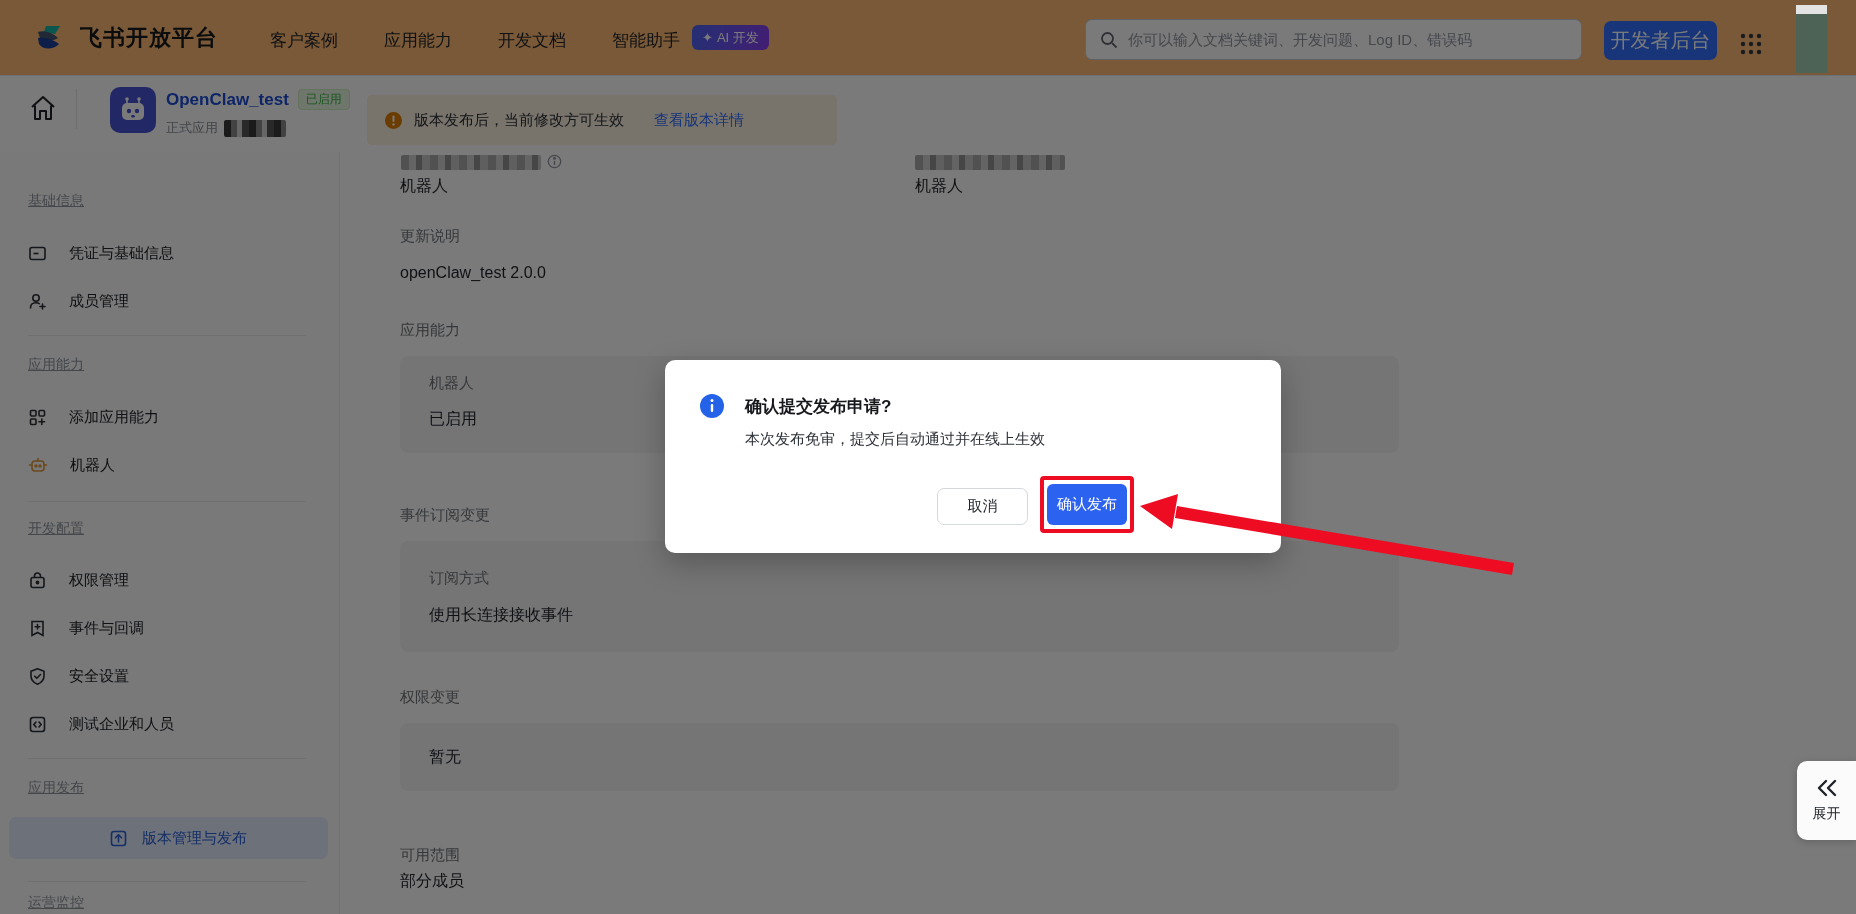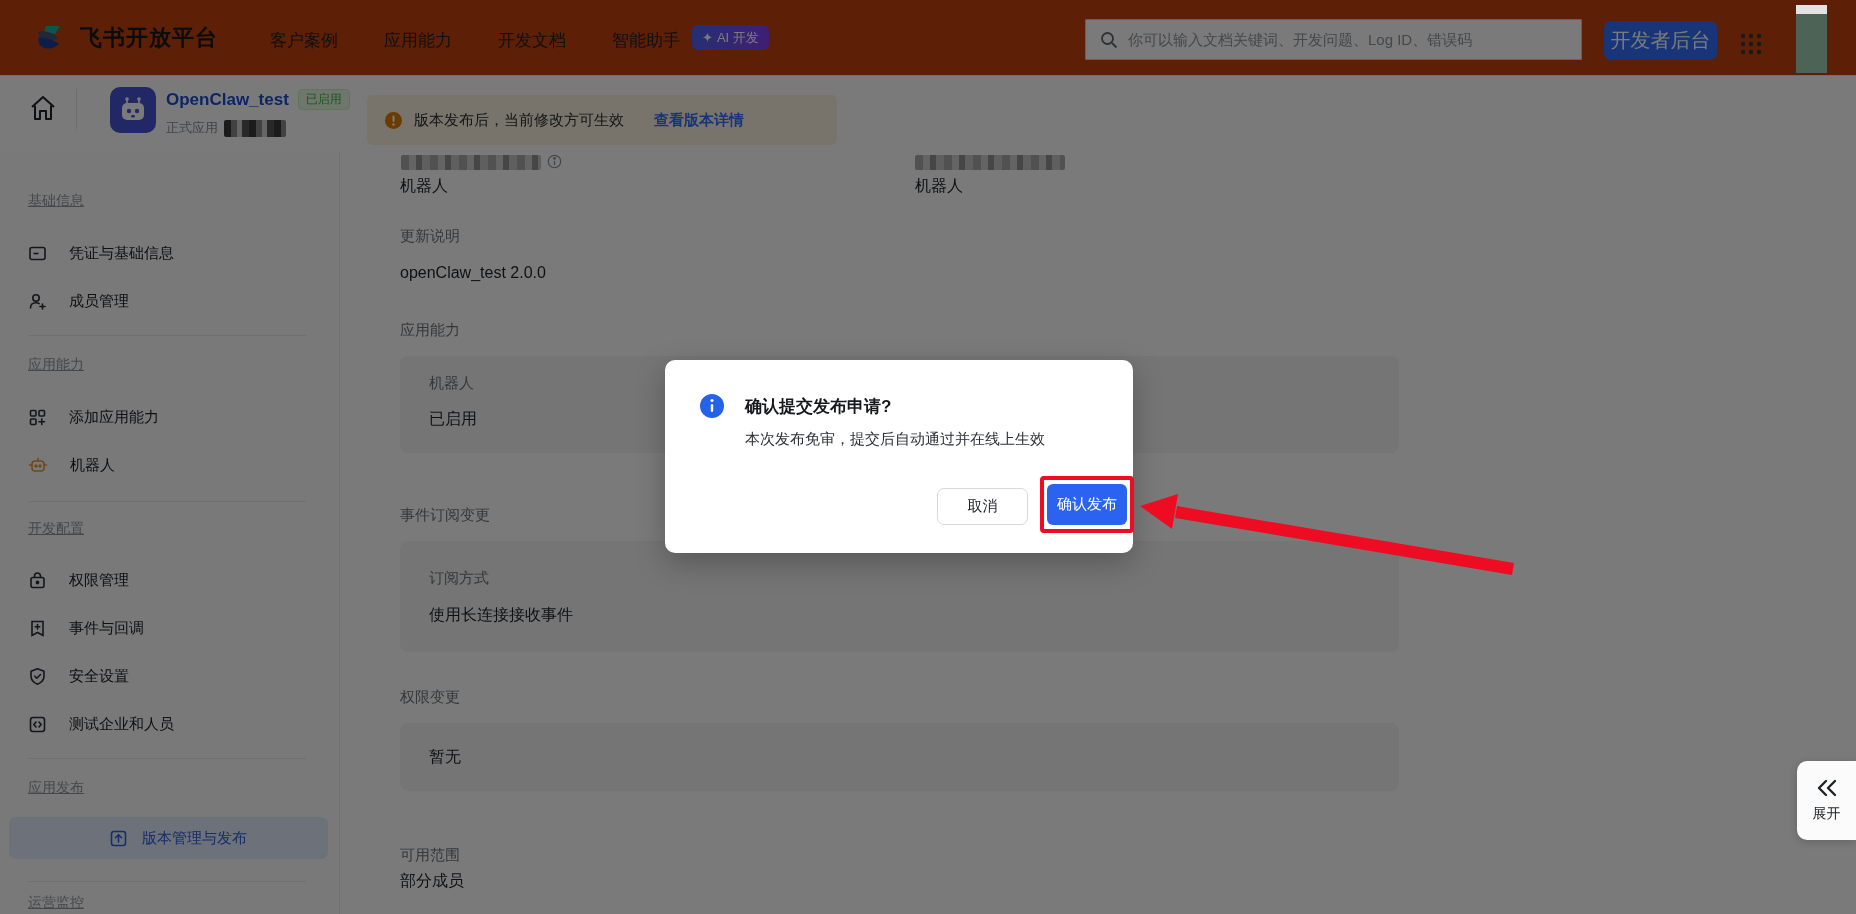--- a/index.html
+++ b/index.html
@@ -1,31 +1,31 @@
 <!DOCTYPE html>
 <html><head>
 <meta charset="utf-8">
 <style>
   * { margin:0; padding:0; box-sizing:border-box; }
   html,body { width:1856px; height:914px; }
   body { font-family:"Liberation Sans","DejaVu Sans",sans-serif; background:#fff; }
   .page { position:relative; width:1856px; height:914px; overflow:hidden; background:#fff; }
 
   
-  .topnav { position:absolute; left:0; top:0; width:1856px; height:76px; background:#c2410c;
+  .topnav { position:absolute; left:0; top:0; width:1856px; height:76px; background:#fdba74;
             border-bottom:1px solid #e8eaee; display:flex; align-items:center; }
   .brand { display:flex; align-items:center; margin-left:36px; }
   .brand-name { font-size:22px; font-weight:bold; color:#17191d; margin-left:10px; letter-spacing:1px; }
   .nav-items { display:flex; align-items:center; margin-left:52px; gap:46px; }
   .nav-item { font-size:17px; color:#1f2329; cursor:pointer; white-space:nowrap;margin-top:6px; }
   .ai-badge { margin-left:-34px; height:25px; padding:0 10px; border-radius:6px; color:#fff;
               font-size:13px; display:flex; align-items:center; gap:4px;
               background:linear-gradient(100deg,#4e64f1,#8a3ff0); }
   .search-box { position:absolute; left:1085px; top:19px; width:497px; height:41px;
-                border:1px solid #c9cdd4; border-radius:1px; display:flex; align-items:center;
+                border:1px solid #c9cdd4; border-radius:7px; display:flex; align-items:center;
                 padding:0 14px; background:#fff; }
   .search-box input { border:none; outline:none; flex:1; font-size:15px; color:#1f2329;
                       margin-left:10px; background:transparent; font-family:inherit; }
   .search-box input::placeholder { color:#8f959e; }
   .console-btn { position:absolute; left:1604px; top:21px; width:113px; height:39px; border:none;
                  border-radius:7px; background:#3370ff; color:#fff; font-size:20px; cursor:pointer;
                  font-family:inherit; }
   .grid-icon { position:absolute; left:1738px; top:31px; width:26px; height:26px; cursor:pointer; }
 
   
@@ -38,21 +38,21 @@
   .app-name { font-size:17px; font-weight:bold; color:#1d4ed8; }
   .status-badge { height:21px; padding:0 7px; border-radius:4px; background:#e8f7e1; color:#3bb346;
                   font-size:12px; display:flex; align-items:center; border:1px solid #cdeec0; }
   .app-sub-row { position:absolute; left:166px; top:42px; display:flex; align-items:center; gap:6px; }
   .app-type { font-size:13px; color:#8a9099; }
   .mosaic-dark { width:62px; height:17px; border-radius:2px;
       background:repeating-linear-gradient(90deg,#3a3a3a 0 7px,#8a8a8a 7px 13px,#d6d6d6 13px 18px,#565656 18px 25px); }
   .banner { position:absolute; left:367px; top:18px; width:470px; height:50px; background:#fbf2e0;
             border-radius:5px; display:flex; align-items:center; padding:0 18px; gap:12px; }
   .banner-text { font-size:15px; color:#2b2f36; }
-  .banner-link { font-size:15px; color:#3370ff; font-weight:bold; margin-left:18px; cursor:pointer; }
+  .banner-link { font-size:15px; color:#3370ff; font-weight:normal; margin-left:18px; cursor:pointer; }
 
   
   .sidebar { position:absolute; left:0; top:152px; width:340px; height:762px; background:#fcfcfd;
              border-right:1px solid #ebedf0; }
   .s-section { position:absolute; left:28px; font-size:14px; color:#8f959e;text-decoration:underline; }
   .s-item { position:absolute; left:28px; display:flex; align-items:center; gap:22px; height:26px;
             cursor:pointer; }
   .s-label { font-size:15px; color:#20242a; white-space:nowrap; }
   .s-div { position:absolute; left:28px; width:278px; height:1px; background:#e8eaed; }
   .s-active { position:absolute; left:9px; top:665px; width:319px; height:42px; background:#e3ecff;
@@ -67,21 +67,21 @@
   .mosaic-light { position:absolute; height:15px; border-radius:2px; opacity:.85;
       background:repeating-linear-gradient(90deg,#9a9a9a 0 8px,#c9c9c9 8px 15px,#7f7f7f 15px 21px,#bdbdbd 21px 29px); }
   .card { position:absolute; left:59px; width:999px; background:#f4f5f6; border-radius:8px; }
   .card .c-label { left:29px; }
   .card .c-value { left:29px; }
 
   
   .dim { position:absolute; inset:0; background:rgba(0,0,0,.52); z-index:10; }
 
   
-  .modal { position:absolute; left:665px; top:360px; width:468px; height:193px; background:#fff;
+  .modal { position:absolute; left:665px; top:360px; width:616px; height:193px; background:#fff;
            border-radius:10px; z-index:20; box-shadow:0 10px 30px rgba(0,0,0,.25); }
   .modal-icon { position:absolute; left:35px; top:34px; width:24px; height:24px; }
   .modal-title { position:absolute; left:80px; top:35px; font-size:17px; font-weight:bold; color:#16181c; }
   .modal-body { position:absolute; left:80px; top:70px; font-size:15px; color:#2b2f36; }
   .btn-cancel { position:absolute; left:272px; top:128px; width:91px; height:37px; background:#fff;
                 border:1px solid #d5d8dd; border-radius:7px; font-size:15px; color:#1f2329;
                 cursor:pointer; font-family:inherit; }
   .btn-confirm { position:absolute; left:382px; top:124px; width:80px; height:41px; background:#2b62f0;
                  border:none; border-radius:6px; font-size:15px; color:#fff; cursor:pointer;
                  font-family:inherit; }

